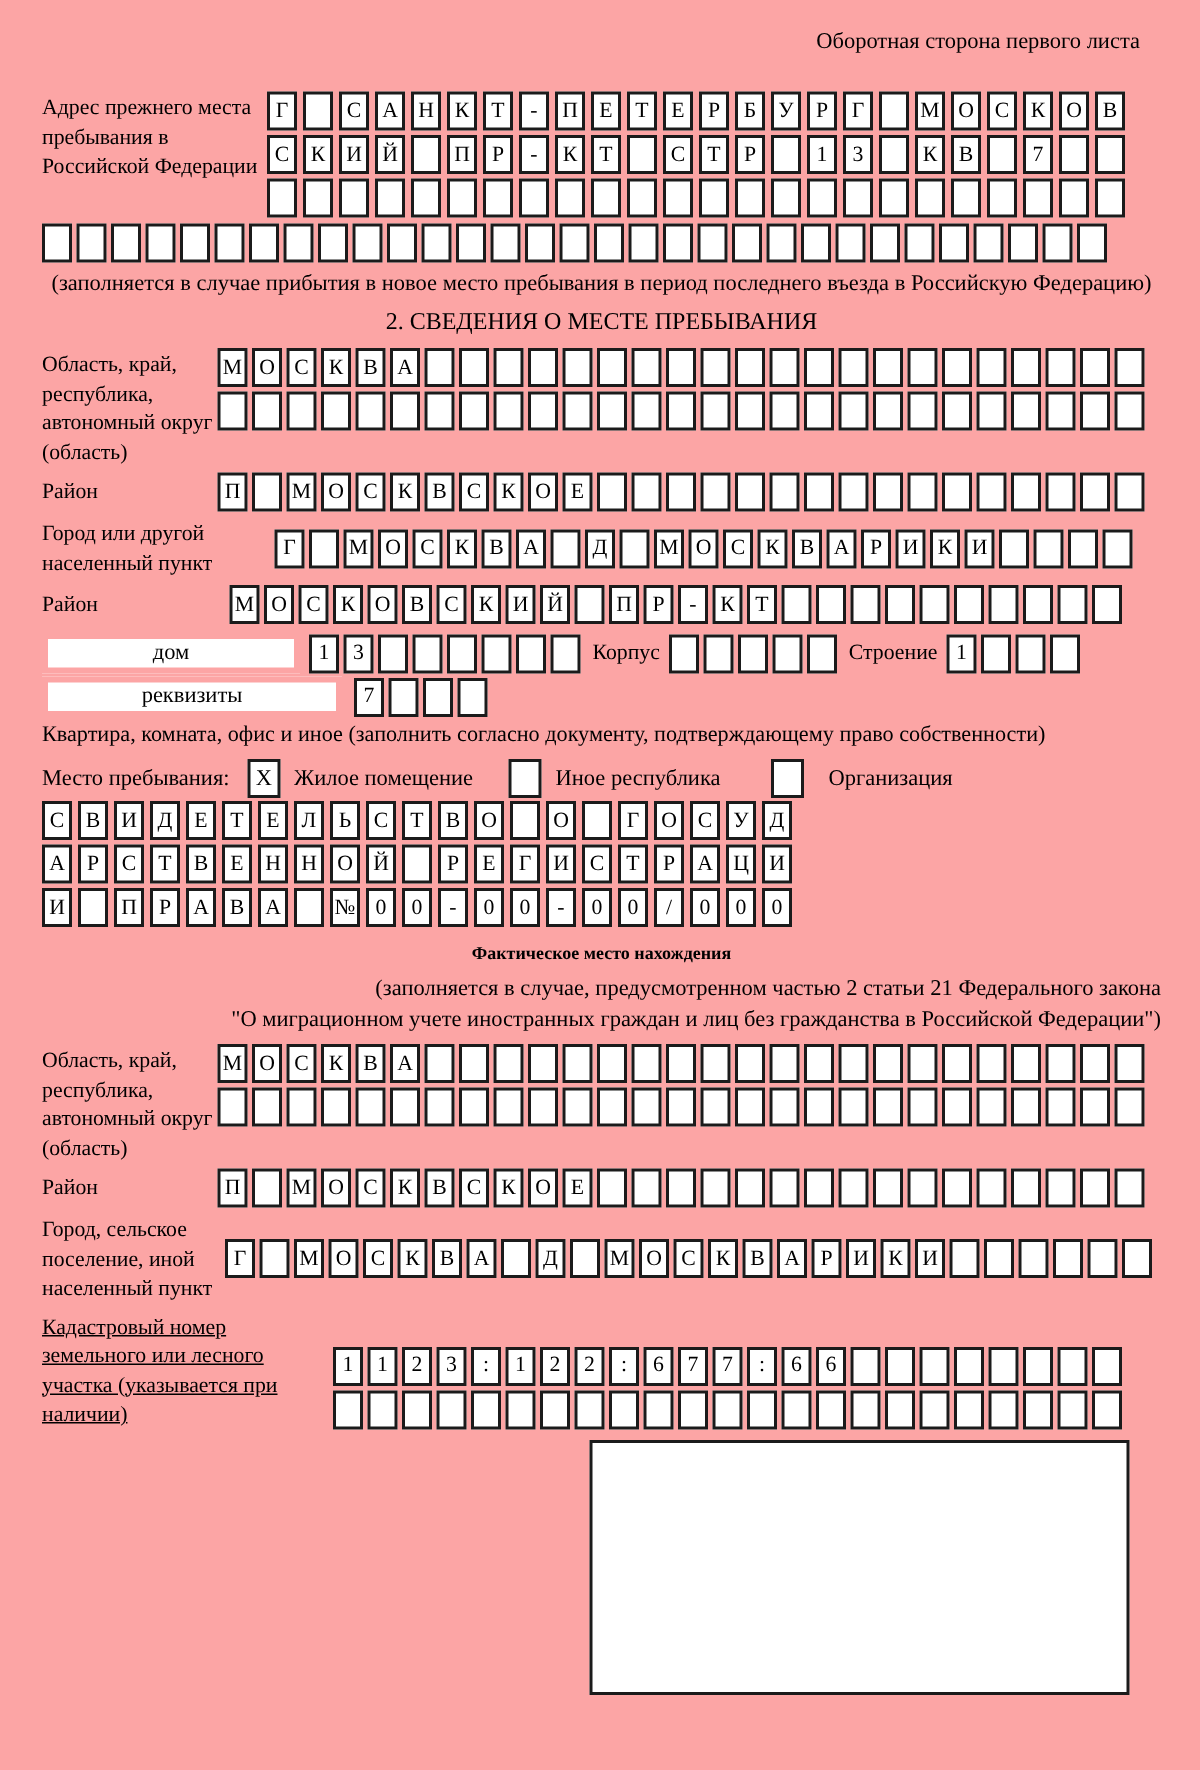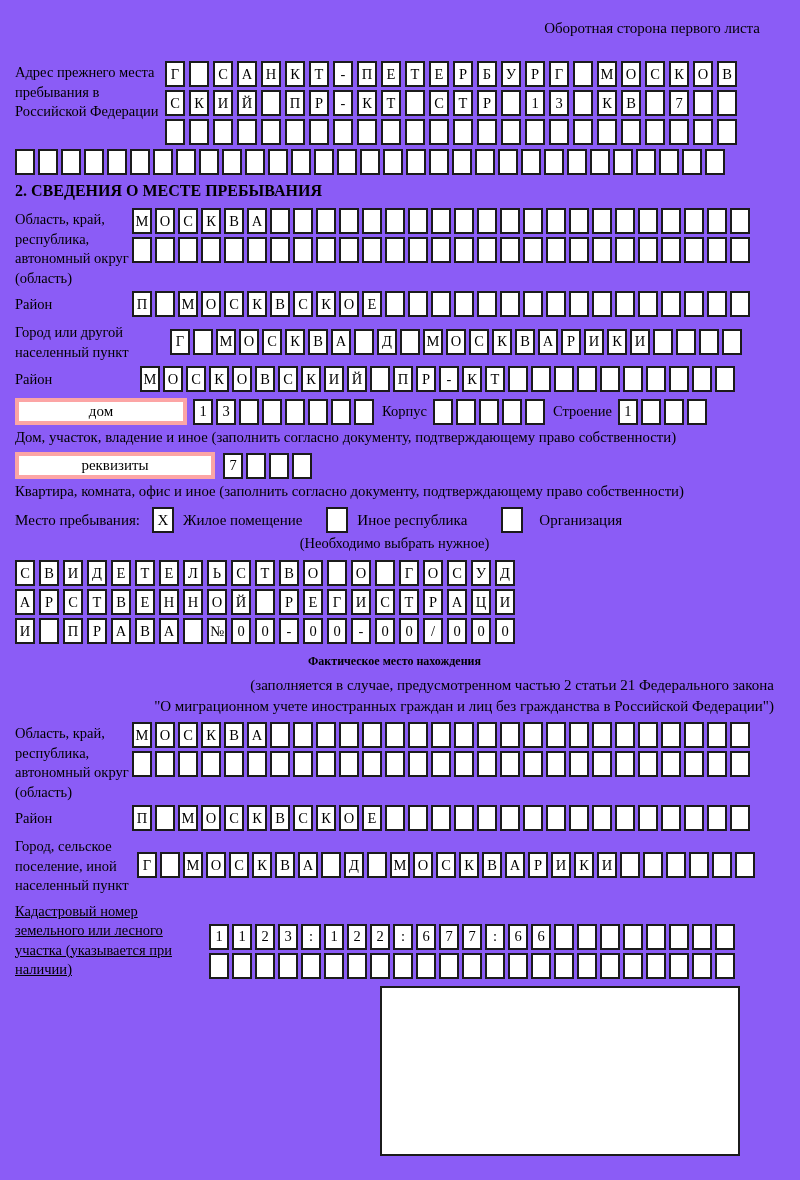--- a/index.html
+++ b/index.html
@@ -1,35 +1,35 @@
 <!DOCTYPE html>
 <html><head>
 <meta charset="utf-8">
 <style>
   html,body{margin:0;padding:0;background:#fff;}
   body{width:800px;height:1180px;color:#000;font-family:"Liberation Serif","DejaVu Serif",serif;}
-  .page{position:relative;width:800px;height:1180px;box-sizing:border-box;padding:14px 26px 0 15px;overflow:hidden;background:#8b5cf6;}
+  .page{position:relative;width:800px;height:1180px;box-sizing:border-box;padding:14px 26px 0 28px;overflow:hidden;background:#fca5a5;}
   .header-note{text-align:right;font-size:15px;margin:6px 14px 24px 0;}
   .frow{display:flex;align-items:flex-start;}
   .frow.vcenter{align-items:center;}
   .label{flex:0 0 auto;font-size:14.5px;line-height:19.5px;padding-top:2px;}
   .w150{width:150px;}
   .w115{width:117px;}
   .w153{width:155px;}
   .w123{width:125px;}
   .w215{width:219px;}
   .w120{width:122px;}
   .w190{width:194px;text-decoration:underline;}
   .rows{display:flex;flex-direction:column;gap:3px;}
   .boxrow{display:flex;gap:3px;}
   .boxrow.g4{gap:4px;}
   .cbox{flex:0 0 auto;width:20px;height:26px;box-sizing:border-box;border:2px solid #1b1b1b;display:flex;align-items:center;justify-content:center;font-size:14.5px;background:#fff;}
   .fullrow{margin-top:4px;}
   .center-note{text-align:center;font-size:15px;line-height:20px;margin-top:4px;}
-  .sec-title{text-align:left;font-size:16px;font-weight:bold;margin:7px 0 8px 0;}
+  .sec-title{text-align:center;font-size:16px;font-weight:normal;margin:7px 0 8px 0;}
   .sub-title{text-align:center;font-size:12px;font-weight:bold;margin:10px 0 6px 0;}
   .mb4{margin-bottom:4px;} .mb6{margin-bottom:6px;} .mb2{margin-bottom:2px;}
   .widebox{flex:0 0 auto;box-sizing:border-box;height:27px;border:4px solid #fca5a5;display:flex;align-items:center;justify-content:center;font-size:15px;background:#fff;}
   .wb-dom{width:172px;margin-right:6px;}
   .wb-kv{width:200px;margin-right:8px;}
   .inline-label{font-size:14.5px;line-height:27px;margin:0 6px 0 8px;flex:0 0 auto;}
   .caption{font-size:14.8px;line-height:19px;margin:3px 0 5px 0;}
   .stay-row{display:flex;align-items:center;font-size:15px;margin:6px 0 2px 0;}
   .ckbox{flex:0 0 auto;width:22px;height:26px;box-sizing:border-box;border:2px solid #1b1b1b;display:flex;align-items:center;justify-content:center;font-size:15px;margin:0 9px 0 12px;background:#fff;}
   .choose-note{text-align:center;font-size:14.5px;margin:2px 0 8px 0;}
@@ -155,20 +155,21 @@
       <span class="cbox"></span>
       <span class="cbox"></span>
       <span class="cbox"></span>
       <span class="cbox"></span>
       <span class="cbox"></span>
       <span class="cbox"></span>
       <span class="cbox"></span>
       <span class="cbox"></span>
       <span class="cbox"></span>
     </div>
+  <div class="center-note">(заполняется в случае прибытия в новое место пребывания в период последнего въезда в Российскую Федерацию)</div>
 
   <div class="sec-title">2. СВЕДЕНИЯ О МЕСТЕ ПРЕБЫВАНИЯ</div>
 
   <div class="frow">
     <div class="label w115">Область, край, республика, автономный округ (область)</div>
     <div class="rows">
       <div class="boxrow">
           <span class="cbox">М</span>
           <span class="cbox">О</span>
           <span class="cbox">С</span>
@@ -346,21 +347,20 @@
         <span class="cbox"></span>
       </div>
     <div class="inline-label">Строение</div>
     <div class="boxrow">
         <span class="cbox">1</span>
         <span class="cbox"></span>
         <span class="cbox"></span>
         <span class="cbox"></span>
       </div>
   </div>
-  <div class="caption">Дом, участок, владение и иное (заполнить согласно документу, подтверждающему право собственности)</div>
 
   <div class="frow vcenter mb2">
     <div class="widebox wb-kv">реквизиты</div>
     <div class="boxrow">
         <span class="cbox">7</span>
         <span class="cbox"></span>
         <span class="cbox"></span>
         <span class="cbox"></span>
       </div>
   </div>
@@ -368,21 +368,20 @@
 
   <div class="stay-row">
     <span>Место пребывания:</span>
     <span class="ckbox">X</span>
     <span>Жилое помещение</span>
     <span class="ckbox" style="margin-left:24px;"></span>
     <span>Иное республика</span>
     <span class="ckbox" style="margin-left:34px;margin-right:16px;"></span>
     <span>Организация</span>
   </div>
-  <div class="choose-note">(Необходимо выбрать нужное)</div>
 
   <div class="frow doc-block">
     <div class="rows">
       <div class="boxrow g4">
           <span class="cbox">С</span>
           <span class="cbox">В</span>
           <span class="cbox">И</span>
           <span class="cbox">Д</span>
           <span class="cbox">Е</span>
           <span class="cbox">Т</span>

